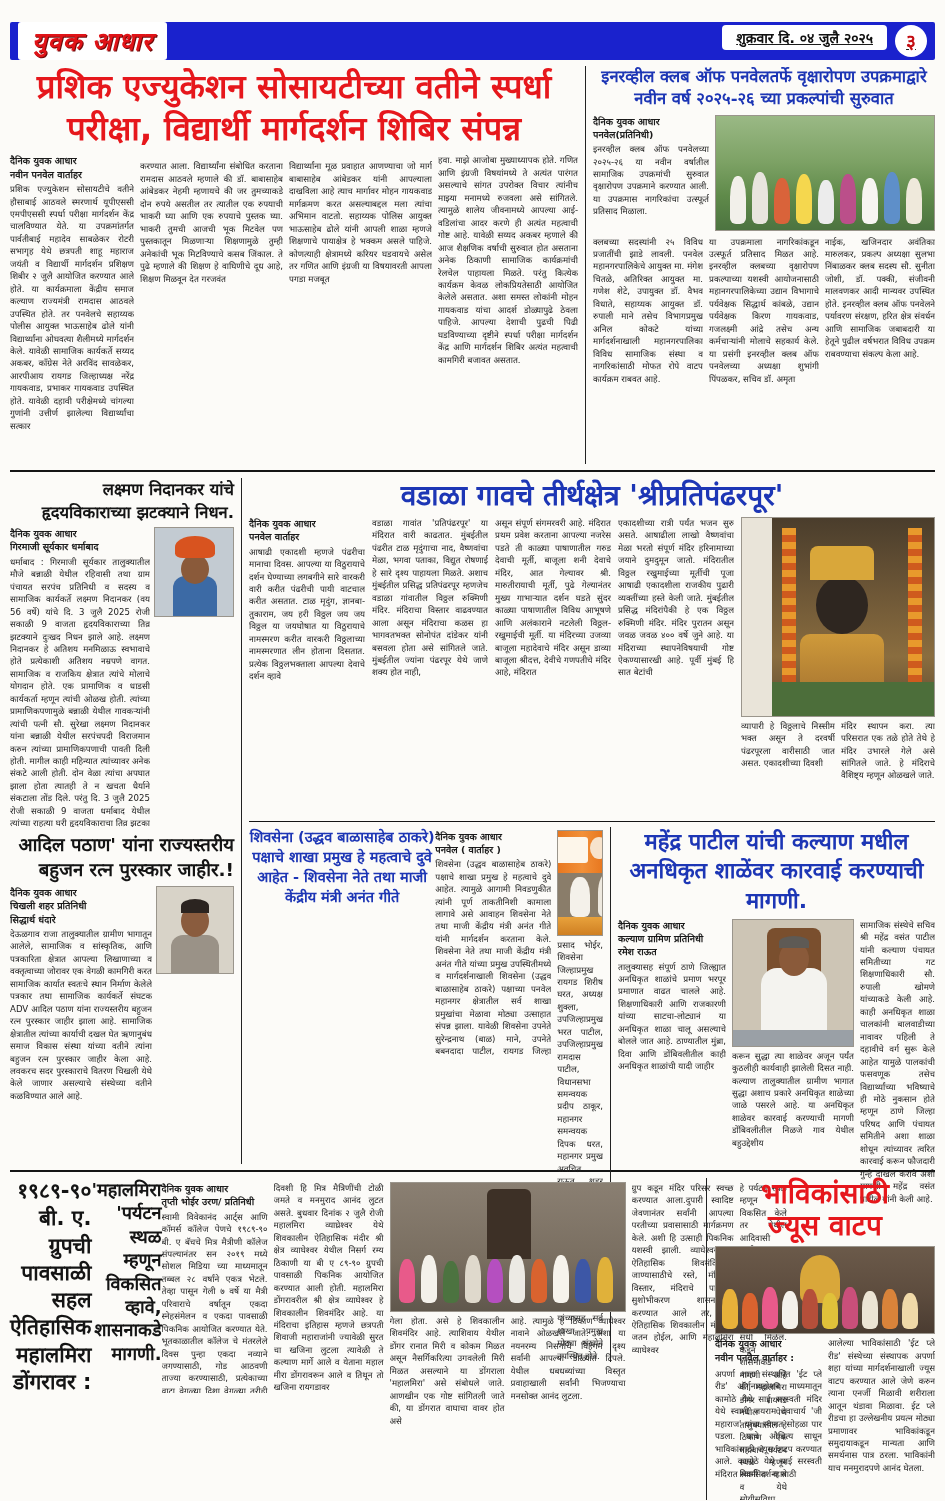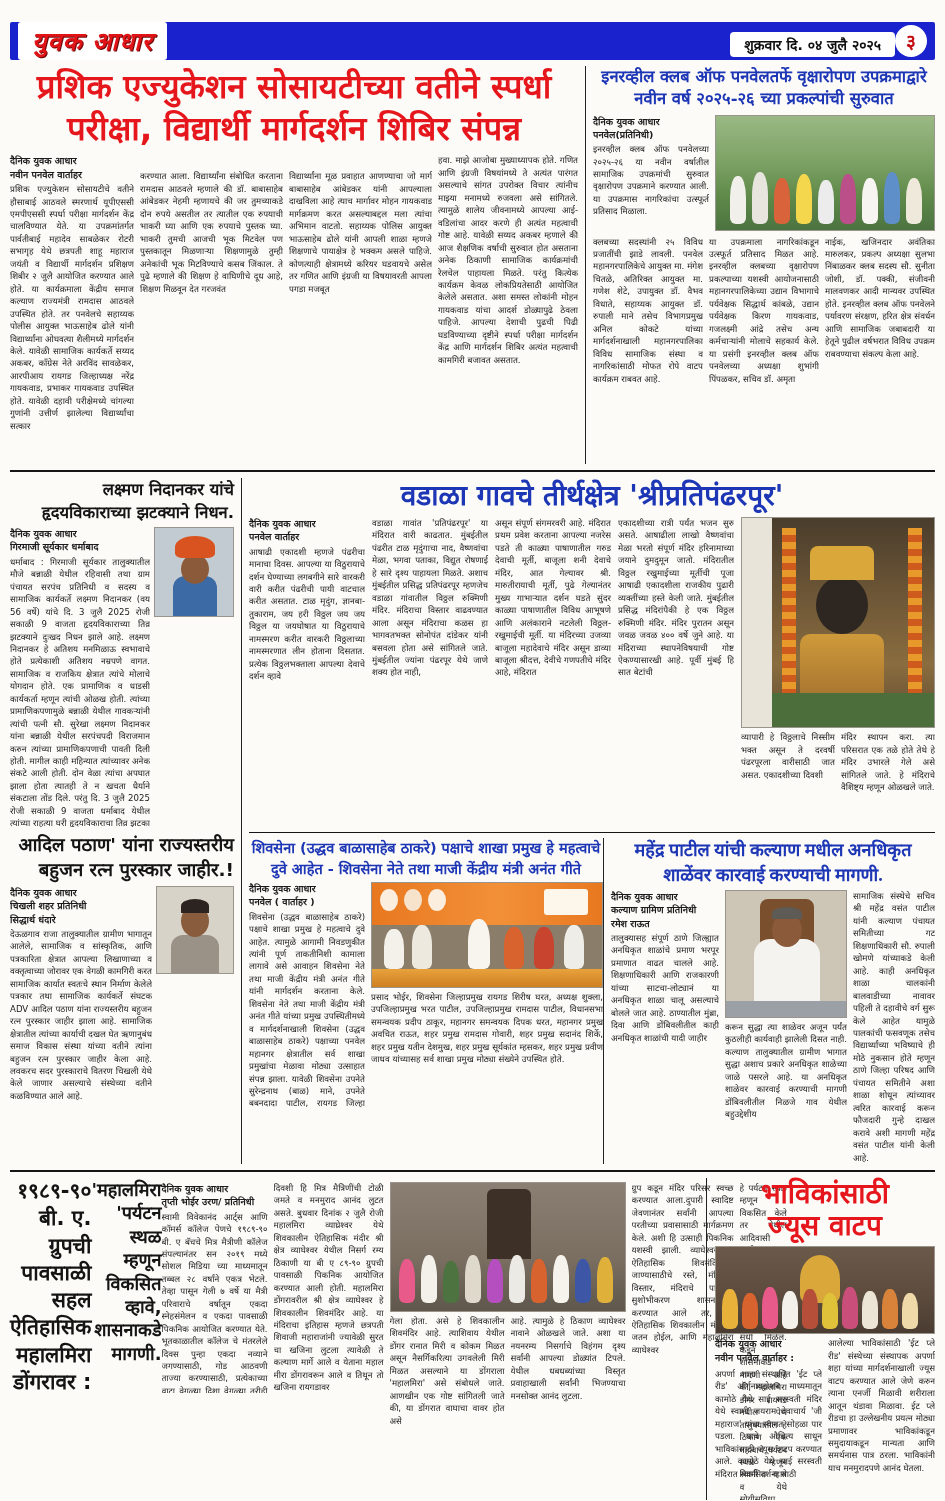--- a/index.html
+++ b/index.html
@@ -4,55 +4,55 @@
 <style>
   html,body{margin:0;padding:0;background:#e9e7e2;}
   .page{position:relative;width:945px;height:1501px;margin:0 auto;background:#fcfbf8;
         font-family:"DejaVu Sans","Liberation Sans",sans-serif;color:#1b1b1b;overflow:hidden;
         box-shadow:0 0 6px rgba(0,0,0,.25);}
   
   .mastbar{margin:22px 10px 0;height:38px;background:#1a22cd;display:flex;align-items:center;border-radius:2px;}
   .logobox{background:#fff;margin-left:8px;padding:1px 14px 3px;border-radius:3px;}
   .logotext{font-size:25px;font-weight:bold;font-style:italic;color:#e01317;letter-spacing:1px;
             text-shadow:1px 1px 0 #6d0a0a;}
-  .mast-right{margin-left:auto;display:flex;align-items:flex-end;margin-right:8px;}
+  .mast-right{margin-left:auto;display:flex;align-items:flex-start;gap:8px;margin-right:8px;text-decoration:underline;}
   .datebox{background:#fff;border-radius:4px;padding:3px 14px;font-weight:bold;font-size:14px;color:#101010;}
   .pagenum{width:32px;height:32px;border-radius:50%;background:#fff;display:flex;align-items:center;
            justify-content:center;color:#c40d12;font-size:19px;font-weight:bold;}
   
   .hl-red-big{color:#e6171c;font-weight:bold;font-size:33px;line-height:1.28;text-align:center;}
   .hl-blue{color:#1d36b5;font-weight:bold;text-align:center;}
   .hl-black{color:#141414;font-weight:bold;text-align:right;}
   .hl-red{color:#e6171c;font-weight:bold;text-align:center;}
   
   .by{font-weight:bold;font-size:9.5px;line-height:1.4;}
   .bt{font-size:8.6px;line-height:1.45;text-align:justify;color:#202020;overflow:hidden;}
   .rule{border-top:2px solid #151515;margin:6px 10px;}
   .rule-thin{border-top:1.5px solid #151515;margin:5px 0;}
   
   .row-top{display:flex;margin:6px 10px 0;height:398px;}
   .art-prashik{width:568px;border-right:1.5px solid #222;padding-right:7px;display:flex;flex-direction:column;}
   .art-innerwheel{flex:1;padding-left:7px;display:flex;flex-direction:column;}
   .p-body{display:flex;gap:6px;flex:1;margin-top:4px;}
   .p-col1{width:124px;display:flex;flex-direction:column;}
   .p-mid{width:292px;display:flex;flex-direction:column;}
-  .p-midcols{display:flex;gap:6px;flex:1;margin-top:16px;}
+  .p-midcols{display:flex;gap:6px;flex:1;margin-top:6px;}
   .p-col4{flex:1;}
   .iw-row1{display:flex;gap:6px;height:116px;margin-top:4px;}
   .iw-row2{display:flex;gap:6px;flex:1;margin-top:5px;}
   .row-mid{display:flex;margin:0 10px;height:686px;}
   .col-left{width:224px;border-right:1.5px solid #222;padding-right:7px;display:flex;flex-direction:column;}
   .col-midright{flex:1;padding-left:7px;display:flex;flex-direction:column;}
   .wadala{height:380px;display:flex;flex-direction:column;}
   .wadala-body{display:flex;gap:7px;flex:1;margin-top:4px;}
   .w-col{width:116px;}
   .w-photocol{flex:1;display:flex;flex-direction:column;}
   .w-caps{display:flex;gap:6px;height:96px;margin-top:3px;}
   .row-mid2{display:flex;flex:1;}
-  .art-shiv{width:354px;border-right:1.5px solid #222;display:flex;flex-direction:column;}
+  .art-shiv{width:354px;border-right:1.5px solid #222;padding-right:7px;display:flex;flex-direction:row;}
   .art-mahendra{flex:1;padding-left:7px;display:flex;flex-direction:column;}
   .shiv-body{display:flex;gap:6px;flex:1;margin-top:3px;}
   .shiv-c1{width:116px;}
   .shiv-right{flex:1;display:flex;flex-direction:column;}
   .mh-body{display:flex;gap:6px;flex:1;margin-top:3px;}
   .row-bottom{display:flex;margin:0 10px;height:322px;}
   .art-mahal{width:688px;border-right:1.5px solid #222;padding-right:8px;display:flex;flex-direction:row;}
   .art-juice{flex:1;padding-left:8px;display:flex;flex-direction:column;}
   .mahal-body{display:flex;gap:6px;flex:1;margin-top:4px;}
   .mahal-mid{width:236px;display:flex;flex-direction:column;}
@@ -223,21 +223,21 @@
                 <div class="pp" style="left:162px;bottom:18px;width:20px;height:42px;background:#c8442e;"></div>
                 <div class="pp" style="left:192px;bottom:18px;width:20px;height:44px;background:#efede8;"></div>
                 <div class="phband" style="bottom:0;height:18px;background:linear-gradient(180deg,#e8a23c,#cf7f22);"></div>
               </div>
               <div class="bt" style="flex:1;margin-top:3px;">प्रसाद भोईर, शिवसेना जिल्हाप्रमुख रायगड शिरीष घरत, अध्यक्ष शुक्ला, उपजिल्हाप्रमुख भरत पाटील, उपजिल्हाप्रमुख रामदास पाटील, विधानसभा समन्वयक प्रदीप ठाकूर, महानगर समन्वयक दिपक धरत, महानगर प्रमुख अवचित राऊत, शहर प्रमुख रामदास गोवारी, शहर प्रमुख सदानंद शिर्के, शहर प्रमुख यतीन देशमुख, शहर प्रमुख सूर्यकांत म्हसकर, शहर प्रमुख प्रवीण जाधव यांच्यासह सर्व शाखा प्रमुख मोठ्या संख्येने उपस्थित होते.</div>
             </div>
           </div>
         </div>
 
         <div class="art-mahendra">
-          <div class="hl-blue" style="font-size:18px;line-height:1.35;font-family:Liberation Serif, serif;">महेंद्र पाटील यांची कल्याण मधील अनधिकृत शाळेंवर कारवाई करण्याची मागणी.</div>
+          <div class="hl-blue" style="font-size:22px;line-height:1.35;">महेंद्र पाटील यांची कल्याण मधील अनधिकृत शाळेंवर कारवाई करण्याची मागणी.</div>
           <div class="mh-body">
             <div style="width:108px;">
               <div class="by">दैनिक युवक आधार</div>
               <div class="by">कल्याण ग्रामिण प्रतिनिधी</div>
               <div class="by" style="margin-bottom:2px;">रमेश राऊत</div>
               <div class="bt" style="height:168px;">तालुक्यासह संपूर्ण ठाणे जिल्ह्यात अनधिकृत शाळांचे प्रमाण भरपूर प्रमाणात वाढत चालले आहे. शिक्षणाधिकारी आणि राजकारणी यांच्या साटचा-लोट्यानं या अनधिकृत शाळा चालू असल्याचे बोलले जात आहे. ठाण्यातील मुंब्रा, दिवा आणि डोंबिवलीतील काही अनधिकृत शाळांची यादी जाहीर</div>
             </div>
             <div style="width:122px;display:flex;flex-direction:column;">
               <div class="ph" style="height:126px;">
                 <div class="phband" style="top:0;bottom:0;background:#cdc5b5;"></div>

